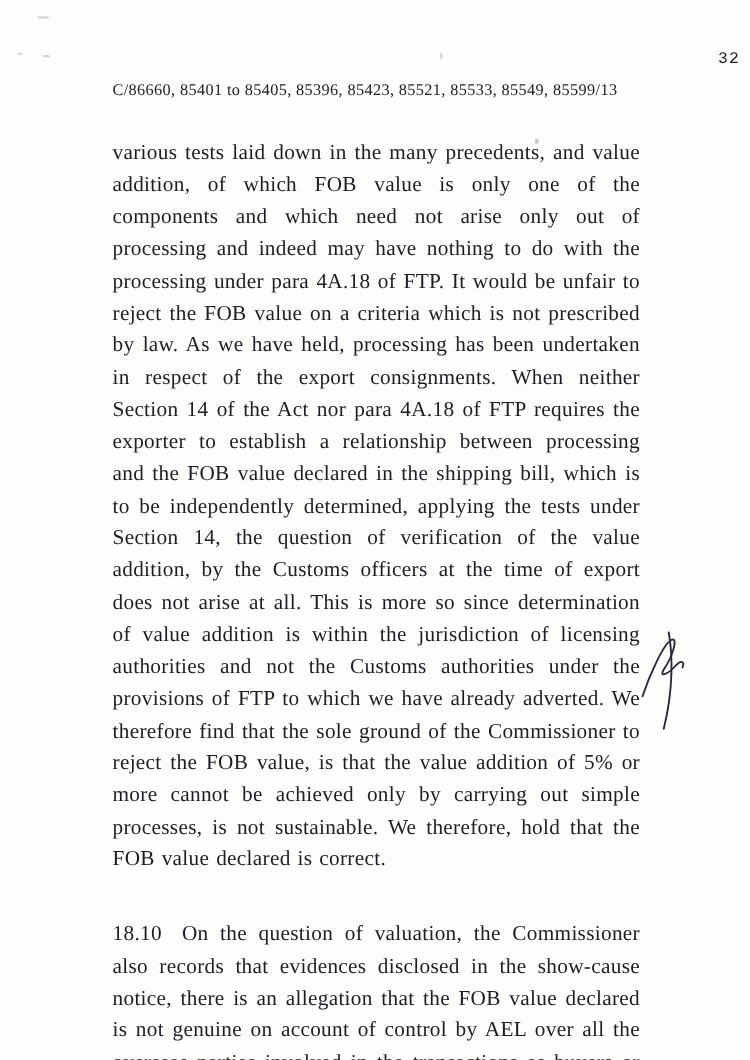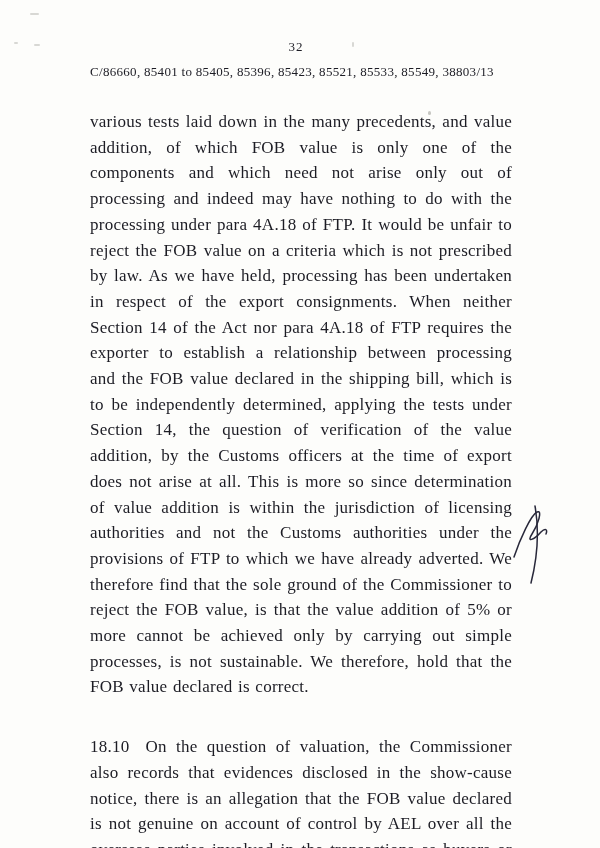--- a/index.html
+++ b/index.html
@@ -15,23 +15,24 @@
     background: #fdfdfb;
     font-family: "Liberation Serif", "DejaVu Serif", serif;
     color: #1c1c24;
     overflow: hidden;
   }
   .page-number {
     position: absolute;
     top: 39px;
     left: 0;
     width: 592px;
-    text-align: center;
+    text-align: right;
     font-size: 13px;
     letter-spacing: 1px;
+    font-family: Liberation Mono, monospace;
   }
   .case-line {
     position: absolute;
     top: 64px;
     left: 90px;
     width: 470px;
     font-size: 13px;
     letter-spacing: 0.3px;
     white-space: nowrap;
   }
@@ -82,21 +83,21 @@
 <div class="page">
 
   <div class="artifact a1"></div>
   <div class="artifact a2"></div>
   <div class="artifact a3"></div>
   <div class="artifact a4"></div>
   <div class="artifact a5"></div>
 
   <div class="page-number">32</div>
 
-  <div class="case-line">C/86660, 85401 to 85405, 85396, 85423, 85521, 85533, 85549, 38803/13</div>
+  <div class="case-line">C/86660, 85401 to 85405, 85396, 85423, 85521, 85533, 85549, 85599/13</div>
 
   <div class="body-block">
     <p class="para">various tests laid down in the many precedents, and value addition, of which FOB value is only one of the components and which need not arise only out of processing and indeed may have nothing to do with the processing under para 4A.18 of FTP.  It would be unfair to reject the FOB value on a criteria which is not prescribed by law.   As we have held, processing has been undertaken in respect of the export consignments. When neither Section 14 of the Act nor para 4A.18 of FTP requires the exporter to establish a relationship between processing and the FOB value declared in the shipping bill, which is to be independently determined, applying the tests under Section 14, the question of verification of the value addition, by the Customs officers at the time of export does not arise at all. This is more so since determination of value addition is within the jurisdiction of licensing authorities and not the Customs authorities under the provisions of FTP to which we have already adverted.  We therefore find that the sole ground of the Commissioner to reject the FOB value, is that the value addition of 5% or more cannot be achieved only by carrying out simple processes, is not sustainable.   We therefore, hold that the FOB value declared is correct.</p>
 
     <p class="para">
       <span class="para-num">18.10</span><span>On the question of valuation, the Commissioner also records that evidences disclosed in the show-cause notice, there is an allegation that the FOB value declared is not genuine on account of control by AEL over all the overseas parties involved in the transactions as buyers or sellers of diamonds.  Having recorded this objection, the Commissioner does not give any categorical finding thereon but instead treads into the question of circular trading.  We however prefer to deal with this issue in the context of valuation and circular trading as the department has also heavily relied</span>
     </p>
   </div>
 
   <svg class="signature" viewBox="0 0 55 85" aria-hidden="true">

